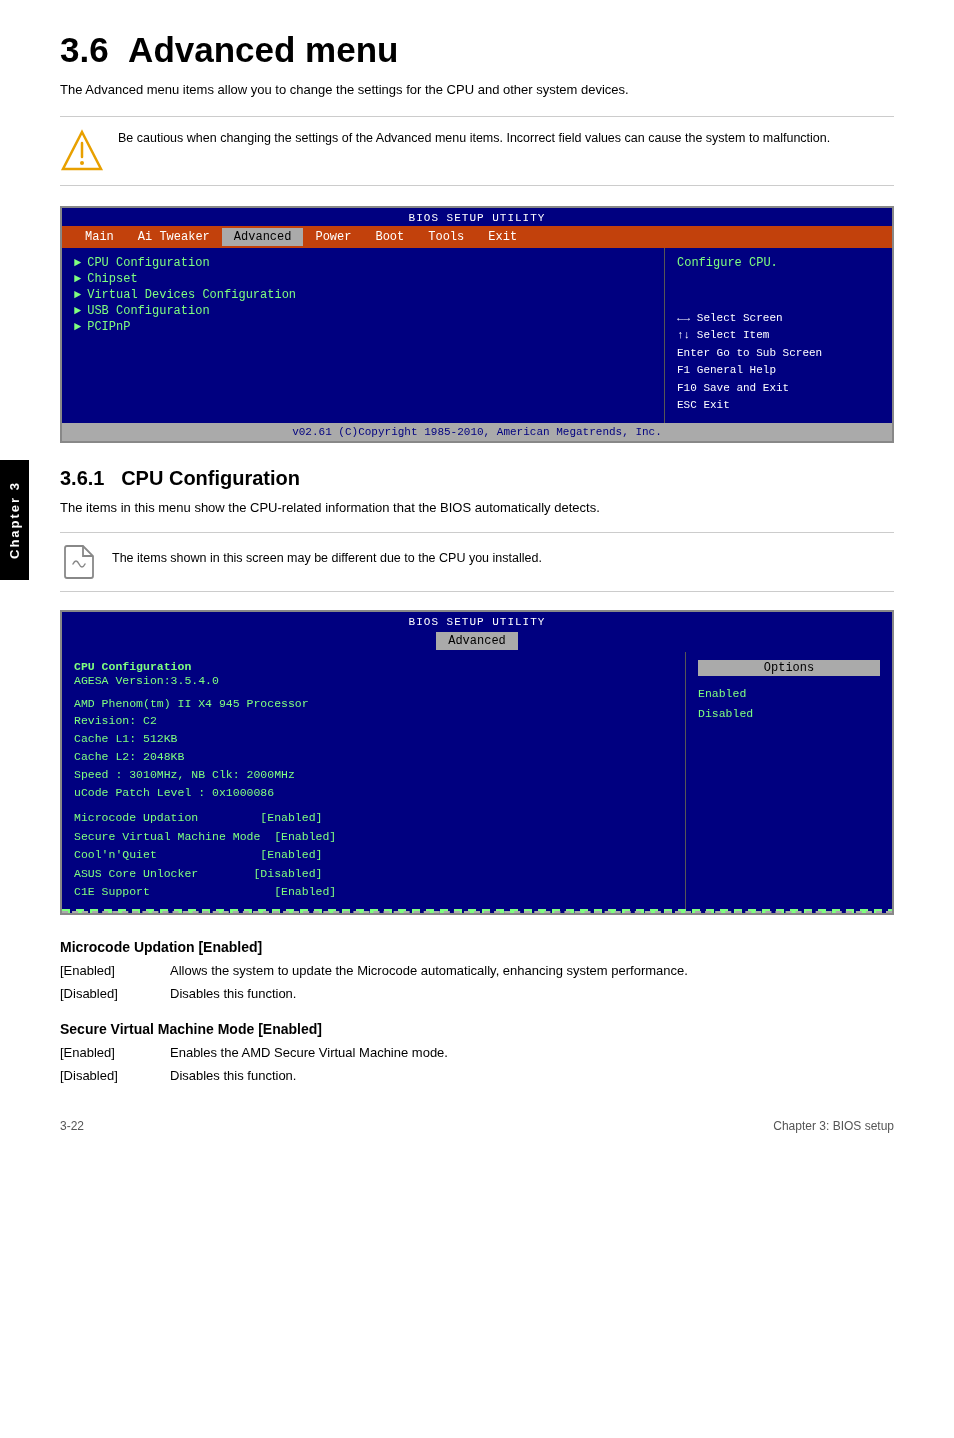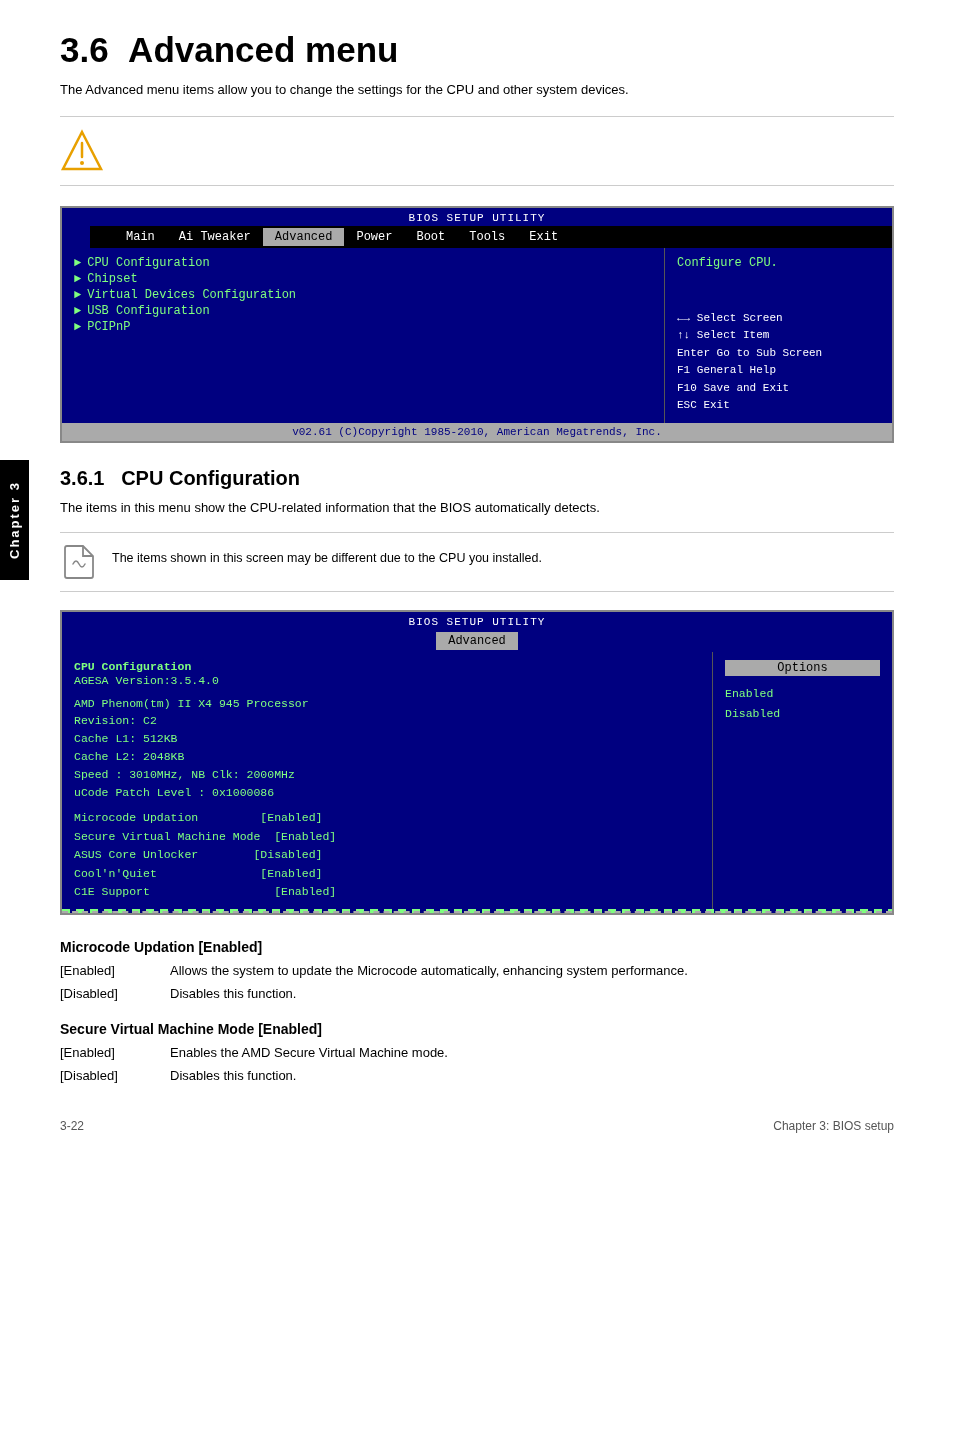--- a/index.html
+++ b/index.html
@@ -59,25 +59,24 @@
     .bios-header {
       background: #000080;
       color: #fff;
       text-align: center;
       padding: 4px 0 2px;
       font-size: 11px;
       letter-spacing: 1px;
     }
     .bios-nav {
       display: flex;
-      background: #000000;
-      color: #fff;
-      padding: 2px 24px;
+      background: #c2410c;
+      color: #fff;
+      padding: 2px 11px;
       gap: 0;
-      margin-left: 28px;
     }
     .bios-nav-item {
       padding: 2px 12px;
       font-size: 12px;
       cursor: default;
       color: #fff;
     }
     .bios-nav-item.active {
       background: #aaa;
       color: #000;
@@ -216,21 +215,21 @@
     .bios2-left-info {
       color: #7fff7f;
       line-height: 1.55;
       margin-bottom: 8px;
     }
     .bios2-left-settings {
       color: #7fff7f;
       line-height: 1.6;
     }
     .bios2-right {
-      width: 180px;
+      width: 207px;
       padding: 8px 12px;
       border-left: 1px solid #555;
     }
     .bios2-right-header {
       background: #aaa;
       color: #000;
       text-align: center;
       padding: 1px 4px;
       margin-bottom: 8px;
       font-size: 12px;
@@ -312,20 +311,21 @@
 </h1>
 
 <p class="section-desc">The Advanced menu items allow you to change the settings for the CPU and other system devices.</p>
 
 <div class="warning-box">
   <svg class="warning-icon" viewBox="0 0 44 44">
     <polygon points="22,3 41,40 3,40" fill="none" stroke="#e8a000" stroke-width="2.5"></polygon>
     <line x1="22" y1="14" x2="22" y2="28" stroke="#e8a000" stroke-width="2.5" stroke-linecap="round"></line>
     <circle cx="22" cy="34" r="2" fill="#e8a000"></circle>
   </svg>
+  <p class="warning-text">Be cautious when changing the settings of the Advanced menu items. Incorrect field values can cause the system to malfunction.</p>
 </div>
 
 <div class="bios-screen">
   <div class="bios-header">BIOS SETUP UTILITY</div>
   <div class="bios-nav">
     <div class="bios-nav-item">Main</div>
     <div class="bios-nav-item">Ai Tweaker</div>
     <div class="bios-nav-item active">Advanced</div>
     <div class="bios-nav-item">Power</div>
     <div class="bios-nav-item">Boot</div>
@@ -403,24 +403,24 @@
         <div>uCode Patch Level    : 0x1000086</div>
       </div>
       <div class="bios2-left-settings">
         <div>
           <span>Microcode Updation</span>&nbsp;&nbsp;&nbsp;&nbsp;&nbsp;&nbsp;&nbsp;&nbsp;&nbsp;<span>[Enabled]</span>
         </div>
         <div>
           <span>Secure Virtual Machine Mode</span>&nbsp;&nbsp;<span>[Enabled]</span>
         </div>
         <div>
-          <span>ASUS Core Unlocker</span>&nbsp;&nbsp;&nbsp;&nbsp;&nbsp;&nbsp;&nbsp;&nbsp;<span>[Disabled]</span>
+          <span>Cool'n'Quiet</span>&nbsp;&nbsp;&nbsp;&nbsp;&nbsp;&nbsp;&nbsp;&nbsp;&nbsp;&nbsp;&nbsp;&nbsp;&nbsp;&nbsp;&nbsp;<span>[Enabled]</span>
         </div>
         <div>
-          <span>Cool'n'Quiet</span>&nbsp;&nbsp;&nbsp;&nbsp;&nbsp;&nbsp;&nbsp;&nbsp;&nbsp;&nbsp;&nbsp;&nbsp;&nbsp;&nbsp;&nbsp;<span>[Enabled]</span>
+          <span>ASUS Core Unlocker</span>&nbsp;&nbsp;&nbsp;&nbsp;&nbsp;&nbsp;&nbsp;&nbsp;<span>[Disabled]</span>
         </div>
         <div>
           <span>C1E Support</span>&nbsp;&nbsp;&nbsp;&nbsp;&nbsp;&nbsp;&nbsp;&nbsp;&nbsp;&nbsp;&nbsp;&nbsp;&nbsp;&nbsp;&nbsp;&nbsp;&nbsp;&nbsp;<span>[Enabled]</span>
         </div>
       </div>
     </div>
     <div class="bios2-right">
       <div class="bios2-right-header">Options</div>
       <div class="bios2-right-options">
         <div>Enabled</div>

